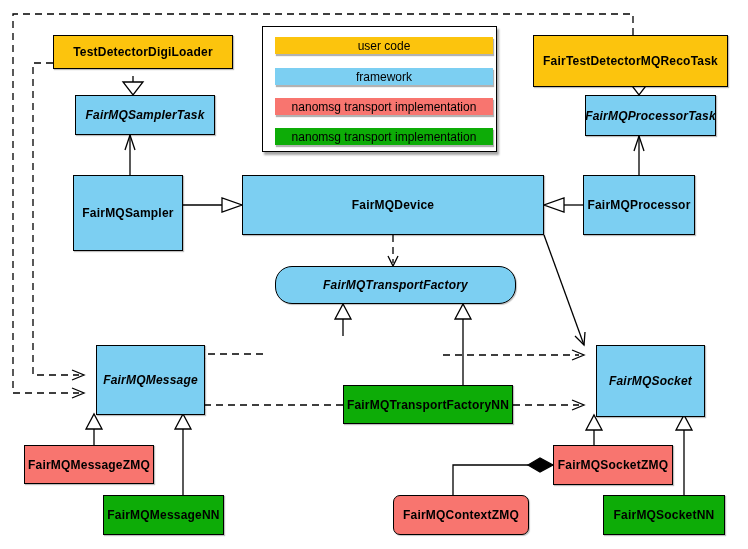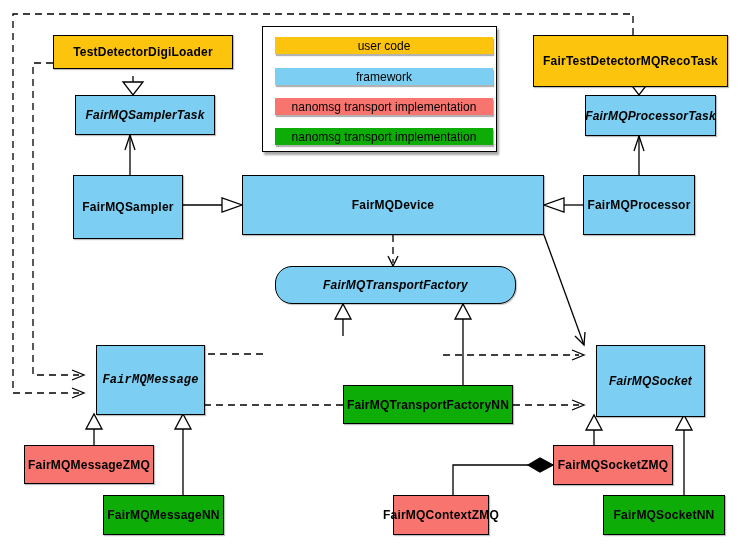--- a/index.html
+++ b/index.html
@@ -164,38 +164,38 @@
   </div>
 
   <div class="node c-user" style="left:53px;top:35px;width:180px;height:34px;">TestDetectorDigiLoader</div>
 
   <div class="node c-user" style="left:533px;top:35px;width:195px;height:52px;">FairTestDetectorMQRecoTask</div>
 
   <div class="node c-framework abstract" style="left:63px;top:95px;width:140px;height:40px;">FairMQSamplerTask</div>
 
   <div class="node c-framework abstract" style="left:573px;top:95px;width:131px;height:41px;">FairMQProcessorTask</div>
 
-  <div class="node c-framework" style="left:73px;top:175px;width:110px;height:64px;">FairMQSampler</div>
+  <div class="node c-framework" style="left:73px;top:175px;width:110px;height:76px;">FairMQSampler</div>
 
   <div class="node c-framework" style="left:242px;top:175px;width:302px;height:60px;">FairMQDevice</div>
 
   <div class="node c-framework" style="left:583px;top:175px;width:112px;height:60px;">FairMQProcessor</div>
 
   <div class="node c-framework abstract" style="left:263px;top:266px;width:241px;height:38px;border-radius:17px;">FairMQTransportFactory</div>
 
 
   <div class="node c-nanomsg" style="left:343px;top:385px;width:170px;height:39px;">FairMQTransportFactoryNN</div>
 
-  <div class="node c-framework abstract" style="left:84px;top:345px;width:109px;height:70px;font-family:Liberation Mono, monospace;">FairMQMessage</div>
+  <div class="node c-framework abstract" style="left:84px;top:345px;width:109px;height:70px;">FairMQMessage</div>
 
   <div class="node c-framework abstract" style="left:584px;top:345px;width:109px;height:72px;">FairMQSocket</div>
 
   <div class="node c-zeromq" style="left:24px;top:445px;width:130px;height:39px;">FairMQMessageZMQ</div>
 
   <div class="node c-nanomsg" style="left:103px;top:495px;width:121px;height:40px;">FairMQMessageNN</div>
 
   <div class="node c-zeromq" style="left:553px;top:445px;width:120px;height:40px;">FairMQSocketZMQ</div>
 
-  <div class="node c-zeromq" style="left:393px;top:495px;width:96px;height:40px;">FairMQContextZMQ</div>
+  <div class="node c-zeromq" style="left:393px;top:495px;width:136px;height:40px;border-radius:7px;">FairMQContextZMQ</div>
 
   <div class="node c-nanomsg" style="left:603px;top:495px;width:122px;height:40px;">FairMQSocketNN</div>
 
 </div>
 
 </body></html>

